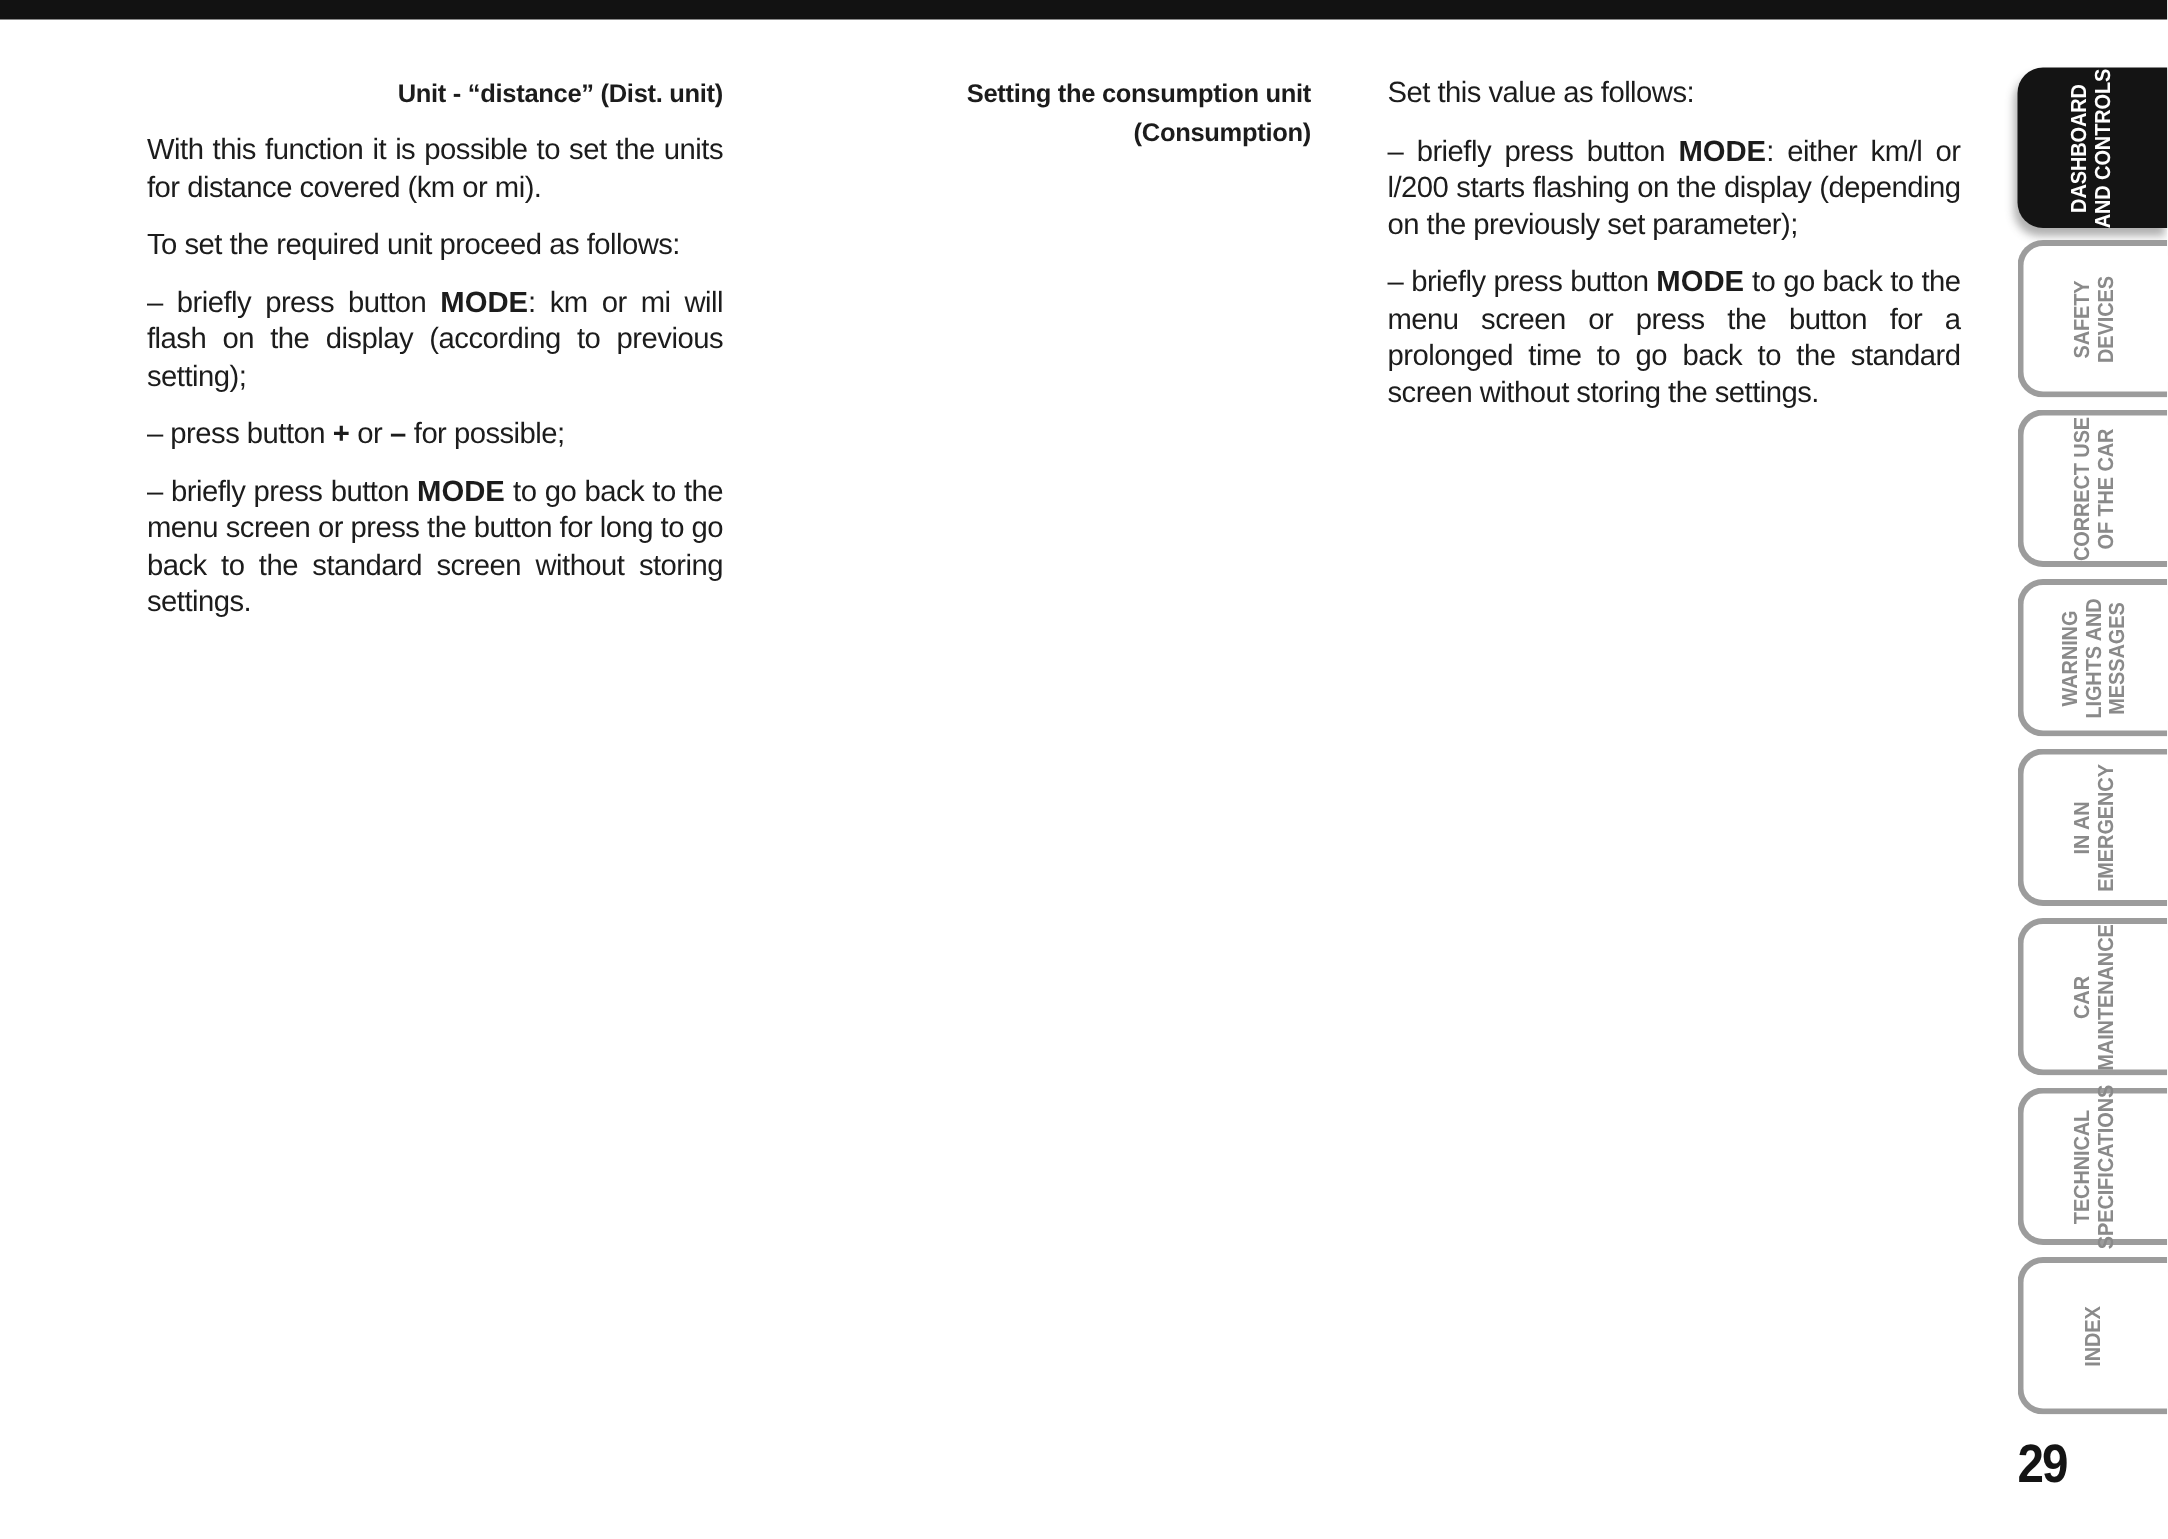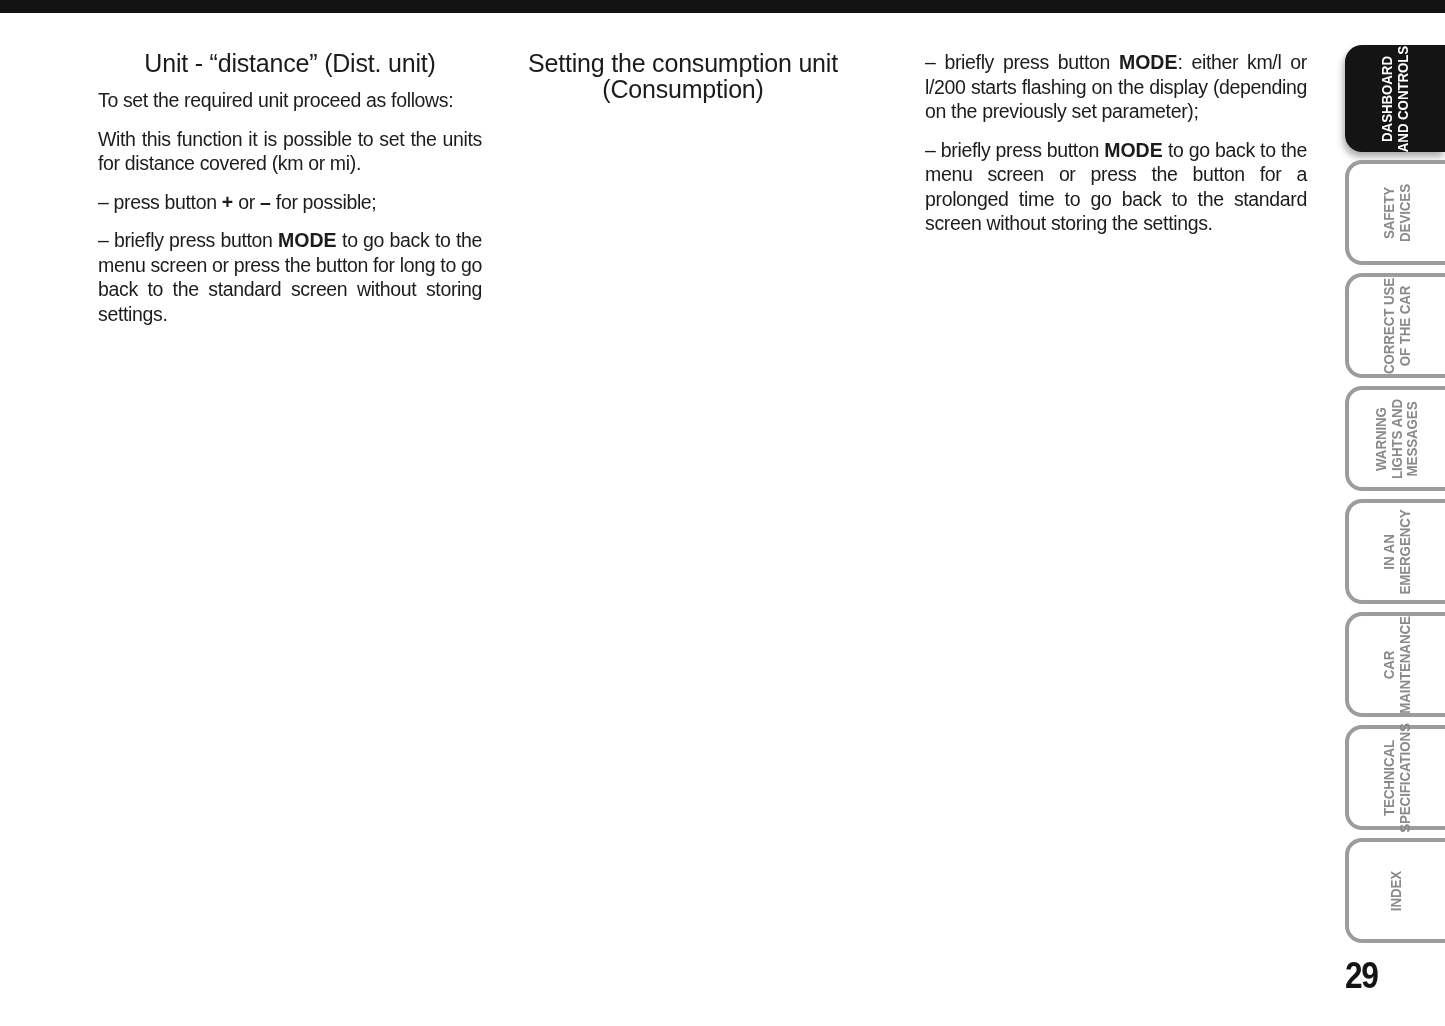--- a/index.html
+++ b/index.html
@@ -19,22 +19,22 @@
   .col{
     position:absolute;top:50px;
     text-align:justify;
     font-size:19.5px;line-height:24.5px;letter-spacing:-0.35px;
     color:#1c1c1c;
   }
   .col-1{left:98px;width:384px;}
   .col-2{left:492px;width:382px;}
   .col-3{left:925px;width:382px;}
   .heading{
-    font-weight:normal;font-size:25px;line-height:26px;
-    letter-spacing:-0.2px;text-align:center;
+    font-weight:bold;font-size:17px;line-height:26px;
+    letter-spacing:-0.2px;text-align:right;
     margin:0 0 12px 0;white-space:pre-line;
   }
   .para{margin:0 0 14px 0;}
   .para .b{font-weight:bold;letter-spacing:0;}
   
   .tabs{
     position:absolute;left:1345px;top:45px;width:100px;
   }
   .tab{
     position:relative;
@@ -68,32 +68,34 @@
 </style>
 </head>
 <body>
 
 <div class="page">
 
   <div class="topbar"></div>
 
   <div class="col col-1">
     <h2 class="heading">Unit - “distance” (Dist. unit)</h2>
+    <p class="para"><span>With this function it is possible to set the units for distance covered (km or mi).</span></p>
     <p class="para"><span>To set the required unit proceed as follows:</span></p>
-    <p class="para"><span>With this function it is possible to set the units for distance covered (km or mi).</span></p>
+    <p class="para"><span>– briefly press button </span><span class="b">MODE</span><span>: km or mi will flash on the display (according to previous setting);</span></p>
     <p class="para"><span>– press button </span><span class="b">+</span><span> or </span><span class="b">–</span><span> for possible;</span></p>
     <p class="para"><span>– briefly press button </span><span class="b">MODE</span><span> to go back to the menu screen or press the button for long to go back to the standard screen without storing settings.</span></p>
   </div>
 
   <div class="col col-2">
     <h2 class="heading">Setting the consumption unit
 (Consumption)</h2>
   </div>
 
   <div class="col col-3">
+    <p class="para"><span>Set this value as follows:</span></p>
     <p class="para"><span>– briefly press button </span><span class="b">MODE</span><span>: either km/l or l/200 starts flashing on the display (depending on the previously set parameter);</span></p>
     <p class="para"><span>– briefly press button </span><span class="b">MODE</span><span> to go back to the menu screen or press the button for a prolonged time to go back to the standard screen without storing the settings.</span></p>
   </div>
 
   <div class="tabs">
     <div class="tab active">
       <span class="tab-label">DASHBOARD
 AND CONTROLS</span>
     </div>
     <div class="tab">

